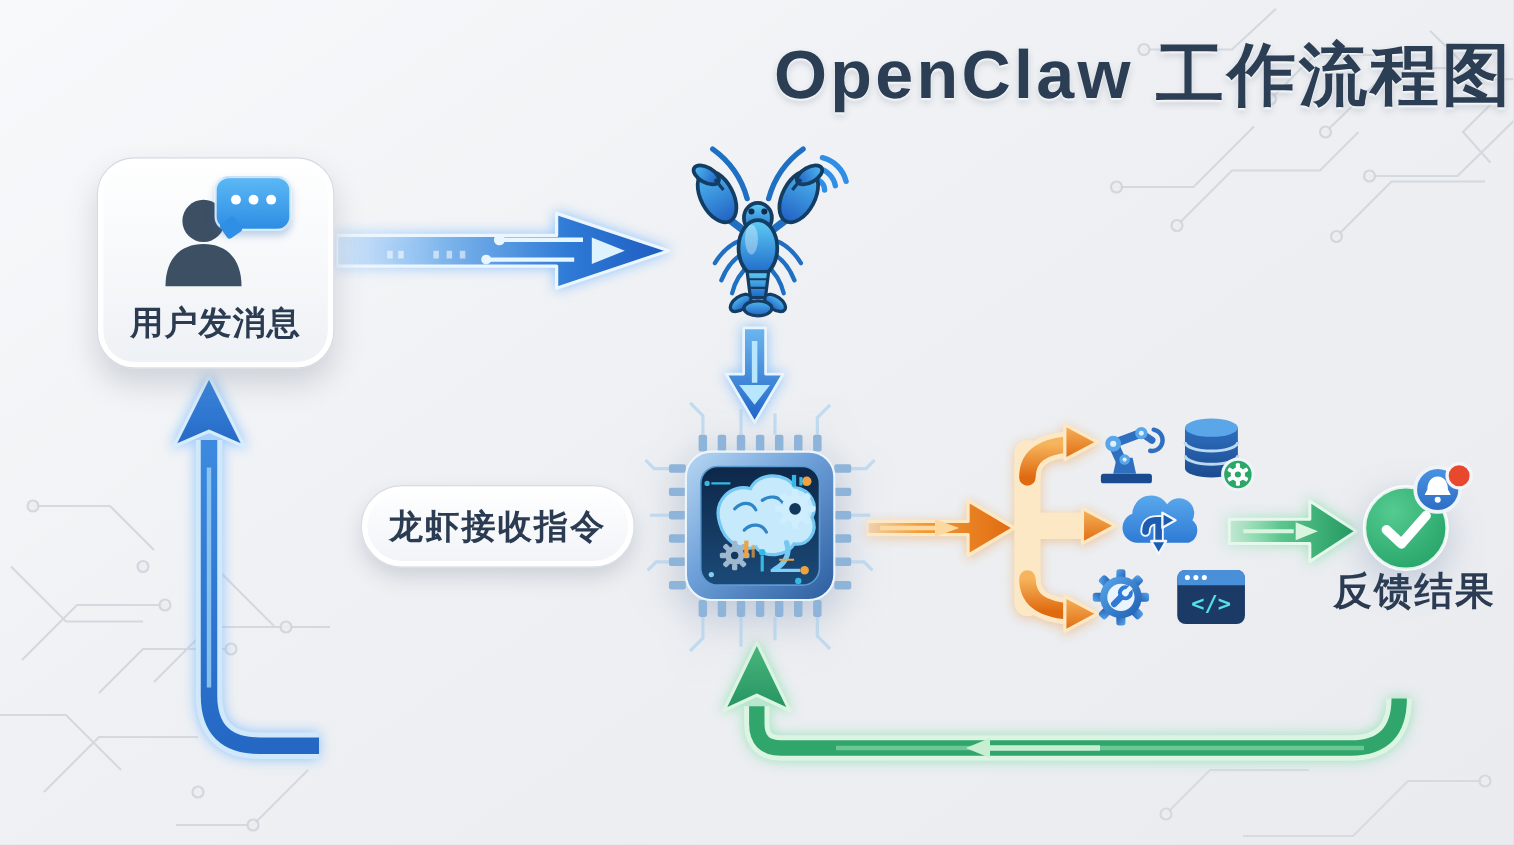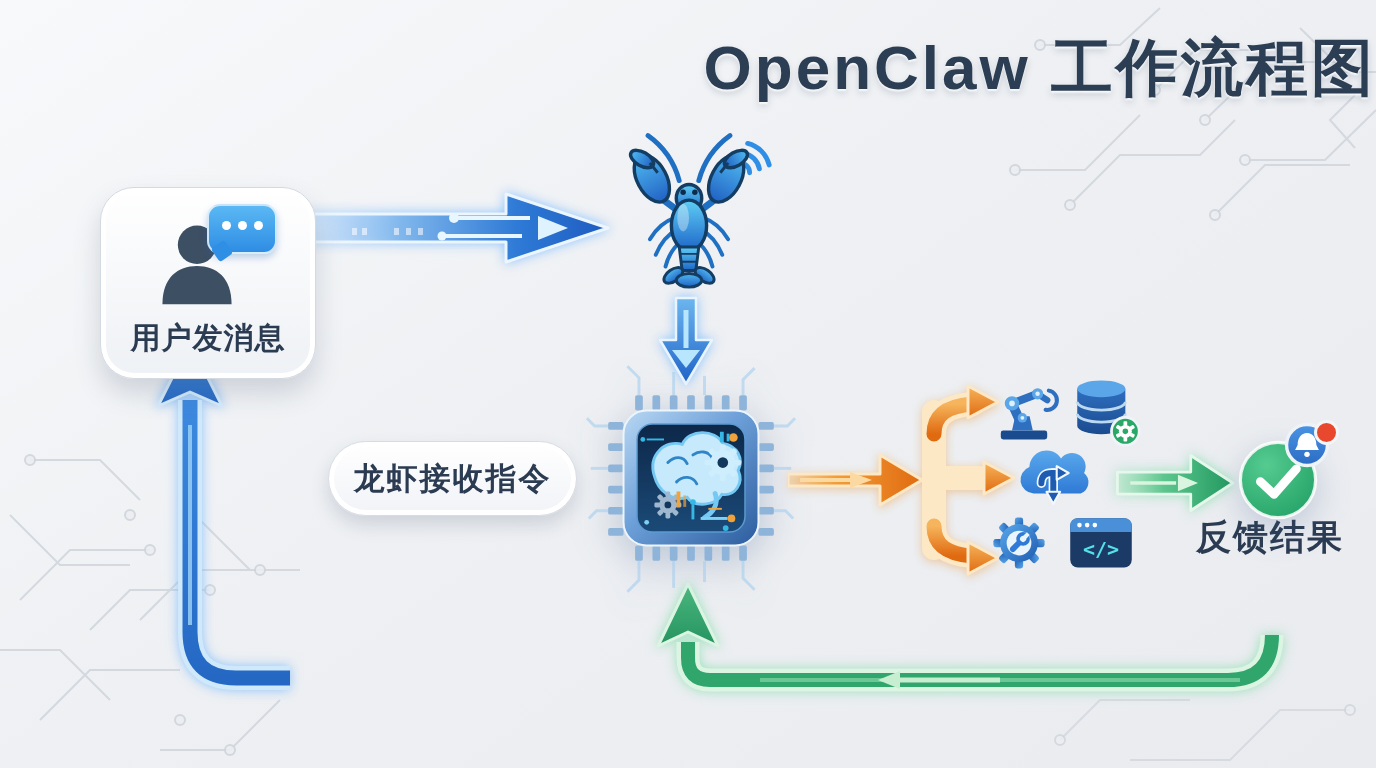--- a/index.html
+++ b/index.html
@@ -18,43 +18,42 @@
   .pill{
     position:absolute;display:flex;align-items:center;justify-content:center;
     background:linear-gradient(180deg,#ffffff 0%,#f1f3f7 100%);
     border:1px solid #d7dce4;border-radius:44px;
     box-shadow:0 9px 18px rgba(80,95,120,.20), inset 0 0 0 5px #ffffff;
     color:#2b3b52;font-weight:700;font-size:31px;letter-spacing:2px;
   }
   .pill-receive{left:782px;top:193px;width:246px;height:70px;}
   .pill-analyze{left:328px;top:441px;width:247px;height:73px;}
   .user-card{
-    position:absolute;left:100px;top:143px;width:214px;height:190px;border-radius:34px;
+    position:absolute;left:88px;top:143px;width:214px;height:190px;border-radius:34px;
     background:linear-gradient(180deg,#ffffff 0%,#eef1f5 100%);
     border:1px solid #d4dae2;
     box-shadow:0 14px 26px rgba(80,95,120,.22), inset 0 0 0 5px #ffffff;
-    margin-top:44px;
   }
   .user-label{
     position:absolute;left:0;right:0;top:130px;text-align:center;
     font-size:30px;font-weight:700;color:#2b3b52;letter-spacing:1px;
   }
   .bubble{
     position:absolute;left:106px;top:16px;width:66px;height:46px;border-radius:13px;
     background:linear-gradient(180deg,#5bb8f4,#2e8de4);
     border:2px solid rgba(255,255,255,.75);
     box-shadow:0 4px 7px rgba(40,100,180,.28);
   }
   .bubble:after{
     content:"";position:absolute;left:5px;bottom:-7px;width:16px;height:16px;
     background:#2f8fe5;border-radius:3px;transform:rotate(55deg);
   }
   .dots{position:absolute;left:0;right:0;top:15px;text-align:center;line-height:0;}
   .dots span{display:inline-block;width:9px;height:9px;border-radius:50%;background:#ffffff;margin:0 3.5px;}
-  .caption{position:absolute;text-align:left;font-weight:700;color:#2b3b52;letter-spacing:2px;}
+  .caption{position:absolute;text-align:right;font-weight:700;color:#2b3b52;letter-spacing:2px;}
   .skills-caption{left:936px;top:585px;width:220px;font-size:30px;}
   .feedback-caption{left:1196px;top:514px;width:164px;font-size:35px;}
   .alert-dot{
     position:absolute;left:1314px;top:420px;width:19px;height:19px;border-radius:50%;
     background:#e8492e;border:3px solid #f3f5f7;z-index:6;
   }
   .glow-blue{filter:drop-shadow(0 0 6px rgba(110,180,255,.75));}
   .glow-green{filter:drop-shadow(0 0 6px rgba(120,220,165,.7));}
   .glow-orange{filter:drop-shadow(0 2px 5px rgba(235,150,60,.45));}
   .node-shadow{filter:drop-shadow(0 10px 16px rgba(60,90,140,.25));}

